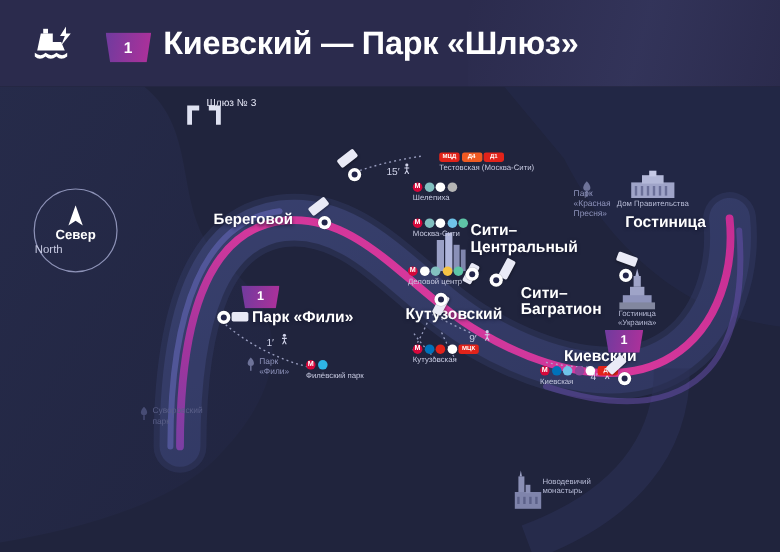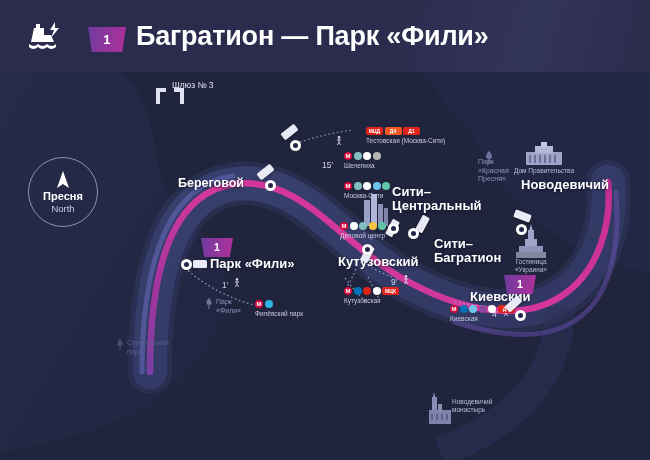--- a/index.html
+++ b/index.html
@@ -50,21 +50,21 @@
     position:absolute;left:28px;top:85px;width:68px;height:68px;
     border:1.6px solid #8e93b8;border-radius:50%;
     z-index:25;
   }
   .compass .needle{position:absolute;left:50%;top:13px;transform:translateX(-50%);}
   .compass .c-ru{
     position:absolute;left:0;right:0;top:32px;text-align:center;
     color:#fff;font-size:11px;font-weight:700;
   }
   .compass .c-en{
-    position:absolute;left:0;right:0;top:45px;text-align:center;
+    position:absolute;left:0;right:0;top:45px;
     color:#c8cbe2;font-size:9.5px;font-weight:400;
   }
 
   
   .lbl{position:absolute;z-index:22;white-space:nowrap;}
 
   .station-name{
     color:#ffffff;font-weight:700;font-size:12.5px;line-height:13.5px;
     text-shadow:0 1px 3px rgba(20,22,45,.9);
   }
@@ -146,21 +146,21 @@
       <rect x="8" y="2" width="4" height="4" fill="#ffffff"></rect>
       <path d="M1 22 q5 4 9 0 q5 4 9 0 q5 4 9 0 v3 q-5 4 -9 0 q-5 4 -9 0 q-5 4 -9 0 z" fill="#ffffff"></path>
       <path d="M27 0 l-5 8 h4 l-3 8 8 -10 h-4 z" fill="#ffffff"></path>
     </svg>
 
     <div class="route-badge">
       <div class="bg"></div>
       <div class="num">1</div>
     </div>
 
-    <div class="header-title">Багратион — Парк «Фили»</div>
+    <div class="header-title">Киевский — Парк «Шлюз»</div>
   </div>
 
   <div class="map">
 
     <svg class="layer" viewBox="0 0 650 388">
       <defs>
         <linearGradient id="riverGrad" x1="0" y1="0" x2="1" y2="1">
           <stop offset="0%" stop-color="#39406e"></stop>
           <stop offset="100%" stop-color="#2b3158"></stop>
         </linearGradient>
@@ -211,35 +211,35 @@
         <path d="M345 206 C352 216 360 224 366 230"></path>
         <path d="M185 196 C205 214 232 228 258 234"></path>
         <path d="M455 230 C465 232 478 234 490 234"></path>
       </g>
     </svg>
 
     <div class="compass">
       <svg class="needle" width="14" height="18" viewBox="0 0 14 18">
         <path d="M7 0 L13 17 L7 13 L1 17 Z" fill="#ffffff"></path>
       </svg>
-      <div class="c-ru">Пресня</div>
+      <div class="c-ru">Север</div>
       <div class="c-en">North</div>
     </div>
 
     <svg style="position:absolute;left:152px;top:12px;" width="50" height="32" viewBox="0 0 50 32">
       <path d="M4 4 h10 v4 h-6 v12 h-4 z" fill="#dfe2f2"></path>
       <path d="M46 4 h-10 v4 h6 v12 h4 z" fill="#dfe2f2" transform="translate(-14,0)"></path>
     </svg>
     <div class="lbl lock-name" style="left:172px;top:8px;">Шлюз № 3</div>
 
     <div class="pier" style="left:281px;top:56px;">
       <div class="deck" style="transform:rotate(-38deg);"></div>
     </div>
     <div class="dot" style="left:290px;top:68px;"></div>
-    <div class="lbl walk" style="left:322px;top:66px;margin-top:22px;">15′</div>
+    <div class="lbl walk" style="left:322px;top:66px;">15′</div>
     <svg style="position:absolute;left:336px;top:64px;z-index:22;" width="6" height="9" viewBox="0 0 6 9">
       <circle cx="3" cy="1.4" r="1.3" fill="#cfd2e8"></circle>
       <path d="M3 3 v3 l-1.6 3 M3 6 l1.6 3 M1 4 h4" stroke="#cfd2e8" stroke-width=".9" fill="none"></path>
     </svg>
 
     <div class="pier" style="left:257px;top:96px;">
       <div class="deck" style="transform:rotate(-38deg);"></div>
     </div>
     <div class="dot" style="left:265px;top:108px;"></div>
     <div class="lbl station-name" style="left:178px;top:105px;">Береговой</div>
@@ -266,21 +266,21 @@
     <div class="lbl walk" style="left:391px;top:205px;">9′</div>
     <svg style="position:absolute;left:403px;top:203px;z-index:22;" width="6" height="9" viewBox="0 0 6 9">
       <circle cx="3" cy="1.4" r="1.3" fill="#cfd2e8"></circle>
       <path d="M3 3 v3 l-1.6 3 M3 6 l1.6 3 M1 4 h4" stroke="#cfd2e8" stroke-width=".9" fill="none"></path>
     </svg>
 
     <div class="pier" style="left:514px;top:140px;">
       <div class="deck" style="transform:rotate(20deg);"></div>
     </div>
     <div class="dot" style="left:516px;top:152px;"></div>
-    <div class="lbl station-name big" style="left:521px;top:106px;">Новодевичий</div>
+    <div class="lbl station-name big" style="left:521px;top:106px;">Гостиница</div>
 
     <div class="pier" style="left:505px;top:228px;">
       <div class="deck" style="transform:rotate(-42deg);"></div>
     </div>
     <div class="dot" style="left:515px;top:238px;"></div>
     <div class="term-badge" style="left:504px;top:203px;">
       <div class="bg"></div>
       <div class="num">1</div>
     </div>
     <div class="lbl station-name big" style="left:470px;top:218px;">Киевский</div>

